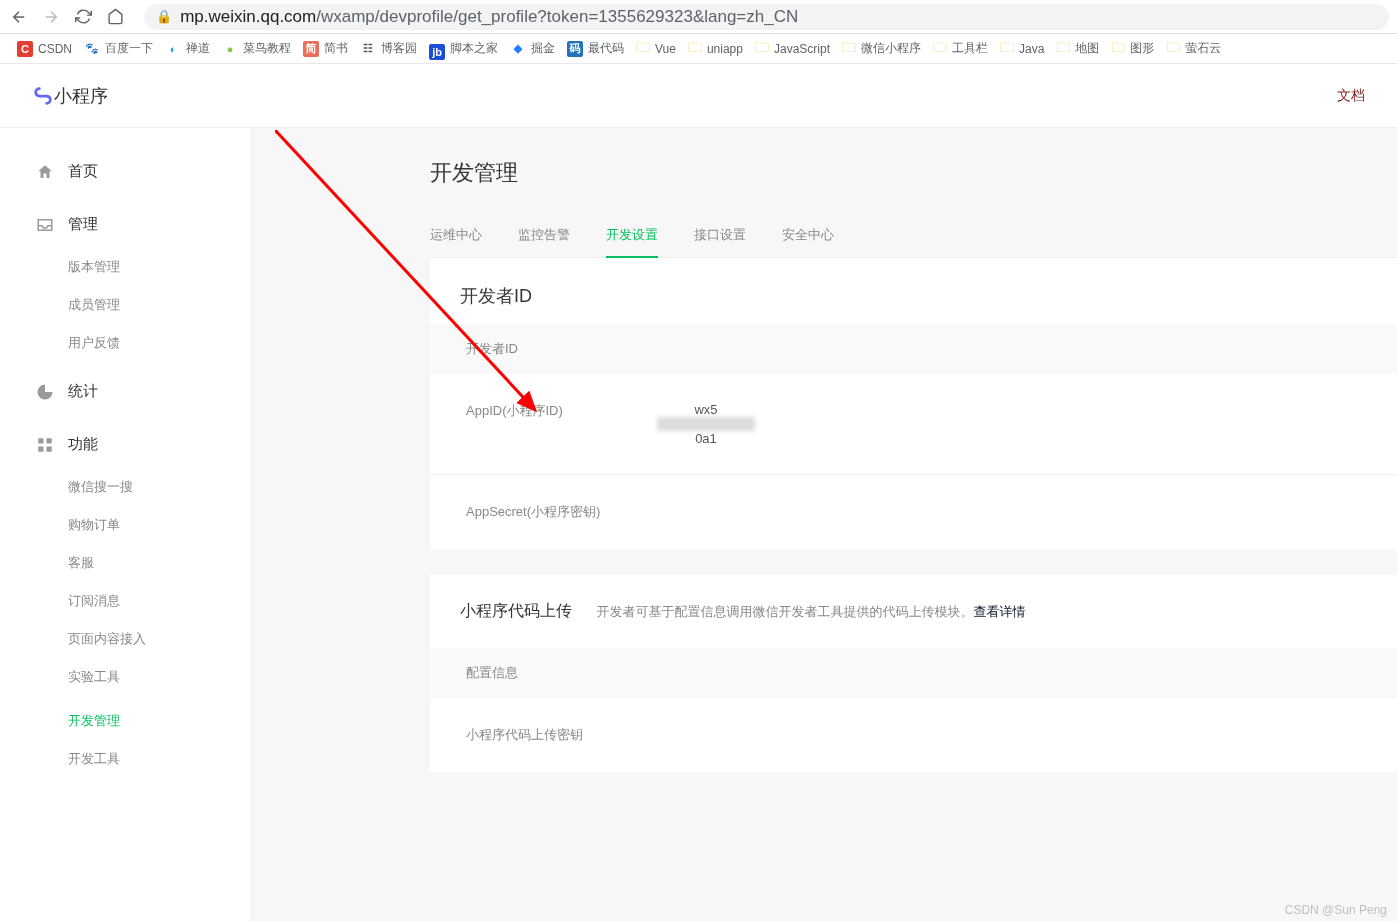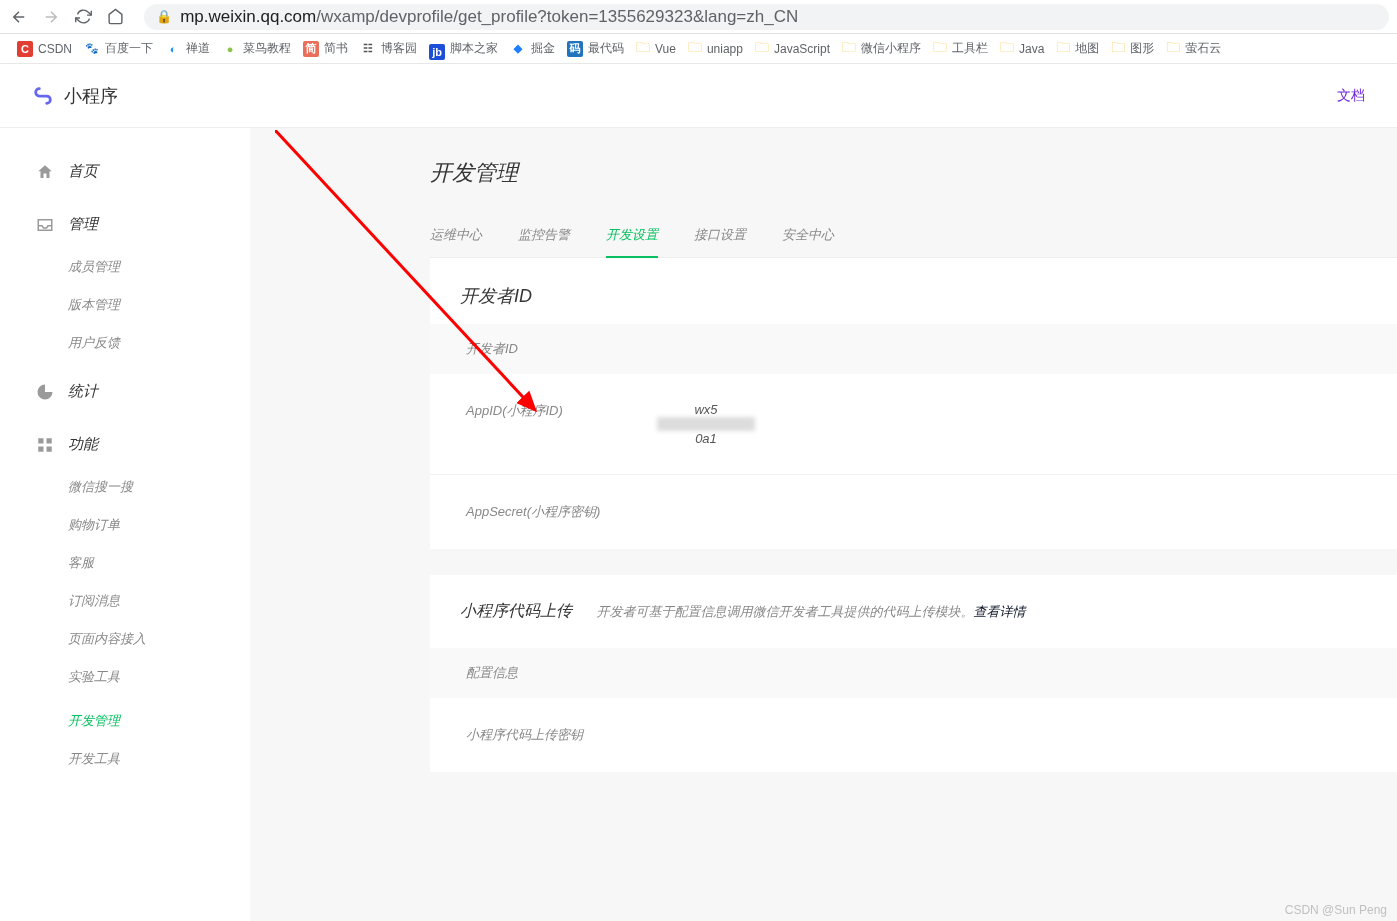--- a/index.html
+++ b/index.html
@@ -9,25 +9,25 @@
     .nav-btn.disabled { color: #babcbe; }
     .url-bar { flex: 1; height: 26px; background: #f1f3f4; border-radius: 13px; display: flex; align-items: center; padding: 0 12px; gap: 8px; margin-left: 8px; }
     .lock-icon { color: #5f6368; font-size: 13px; }
     .url-text { color: #5f6368; font-size: 17px; white-space: nowrap; overflow: hidden; }
     .url-text .dark { color: #202124; }
     .bookmarks-bar { height: 30px; display: flex; align-items: center; padding: 0 12px; gap: 2px; border-bottom: 1px solid #e8e8e8; background: #fff; font-size: 12px; color: #5f6368; }
     .bookmark { display: flex; align-items: center; gap: 5px; padding: 3px 5px; cursor: pointer; white-space: nowrap; }
     .bm-icon { width: 16px; height: 16px; display: flex; align-items: center; justify-content: center; font-size: 11px; font-weight: bold; border-radius: 2px; }
     .folder-icon { color: #ffc94a; font-size: 14px; }
     .page-header { height: 64px; display: flex; align-items: center; justify-content: space-between; padding: 0 32px; border-bottom: 1px solid #eee; background: #fff; }
-    .logo-area { display: flex; align-items: center; gap: 10px; }
+    .logo-area { display: flex; align-items: center; }
     .logo-text { font-size: 18px; color: #333; }
     .logo-svg { width: 22px; height: 22px; }
-    .docs-link { font-size: 14px; color: #6d28d9; cursor: pointer; }
-    .content-area { display: flex; height: calc(921px - 34px - 30px - 64px); background: #f7f7f7; font-style: italic; }
+    .docs-link { font-size: 14px; color: #7f1d1d; cursor: pointer; }
+    .content-area { display: flex; height: calc(921px - 34px - 30px - 64px); background: #f7f7f7; }
     .sidebar { width: 250px; background: #fff; padding: 20px 0; overflow-y: auto; }
     .sidebar-section { margin-bottom: 6px; }
     .sidebar-category { display: flex; align-items: center; gap: 14px; padding: 14px 36px; color: #353535; font-size: 15px; cursor: pointer; }
     .sidebar-category .icon { width: 18px; height: 18px; color: #9a9a9a; display: flex; align-items: center; justify-content: center; }
     .sidebar-item { padding: 10px 36px 10px 68px; font-size: 13px; color: #888; cursor: pointer; }
     .sidebar-item.active { color: #07c160; }
     .main { flex: 1; padding: 30px 0 30px 0; overflow-y: auto; position: relative; }
     .main-inner { margin-left: 180px; margin-right: 0; }
     .page-title { font-size: 22px; color: #353535; margin-bottom: 30px; }
     .tabs { display: flex; gap: 36px; border-bottom: 1px solid #eee; }
@@ -179,22 +179,22 @@
       </div>
       <div class="sidebar-section">
         <div class="sidebar-category">
           <span class="icon">
             <svg width="18" height="18" viewBox="0 0 24 24" fill="currentColor">
               <path d="M3 5h18v14H3zM3 13h5l2 3h4l2-3h5" fill="none" stroke="currentColor" stroke-width="2"></path>
             </svg>
           </span>
           <span>管理</span>
         </div>
+        <div class="sidebar-item">版本管理</div>
         <div class="sidebar-item">成员管理</div>
-        <div class="sidebar-item">版本管理</div>
         <div class="sidebar-item">用户反馈</div>
       </div>
       <div class="sidebar-section">
         <div class="sidebar-category">
           <span class="icon">
             <svg width="18" height="18" viewBox="0 0 24 24" fill="currentColor">
               <path d="M12 2a10 10 0 1 0 10 10h-10z"></path>
             </svg>
           </span>
           <span>统计</span>

